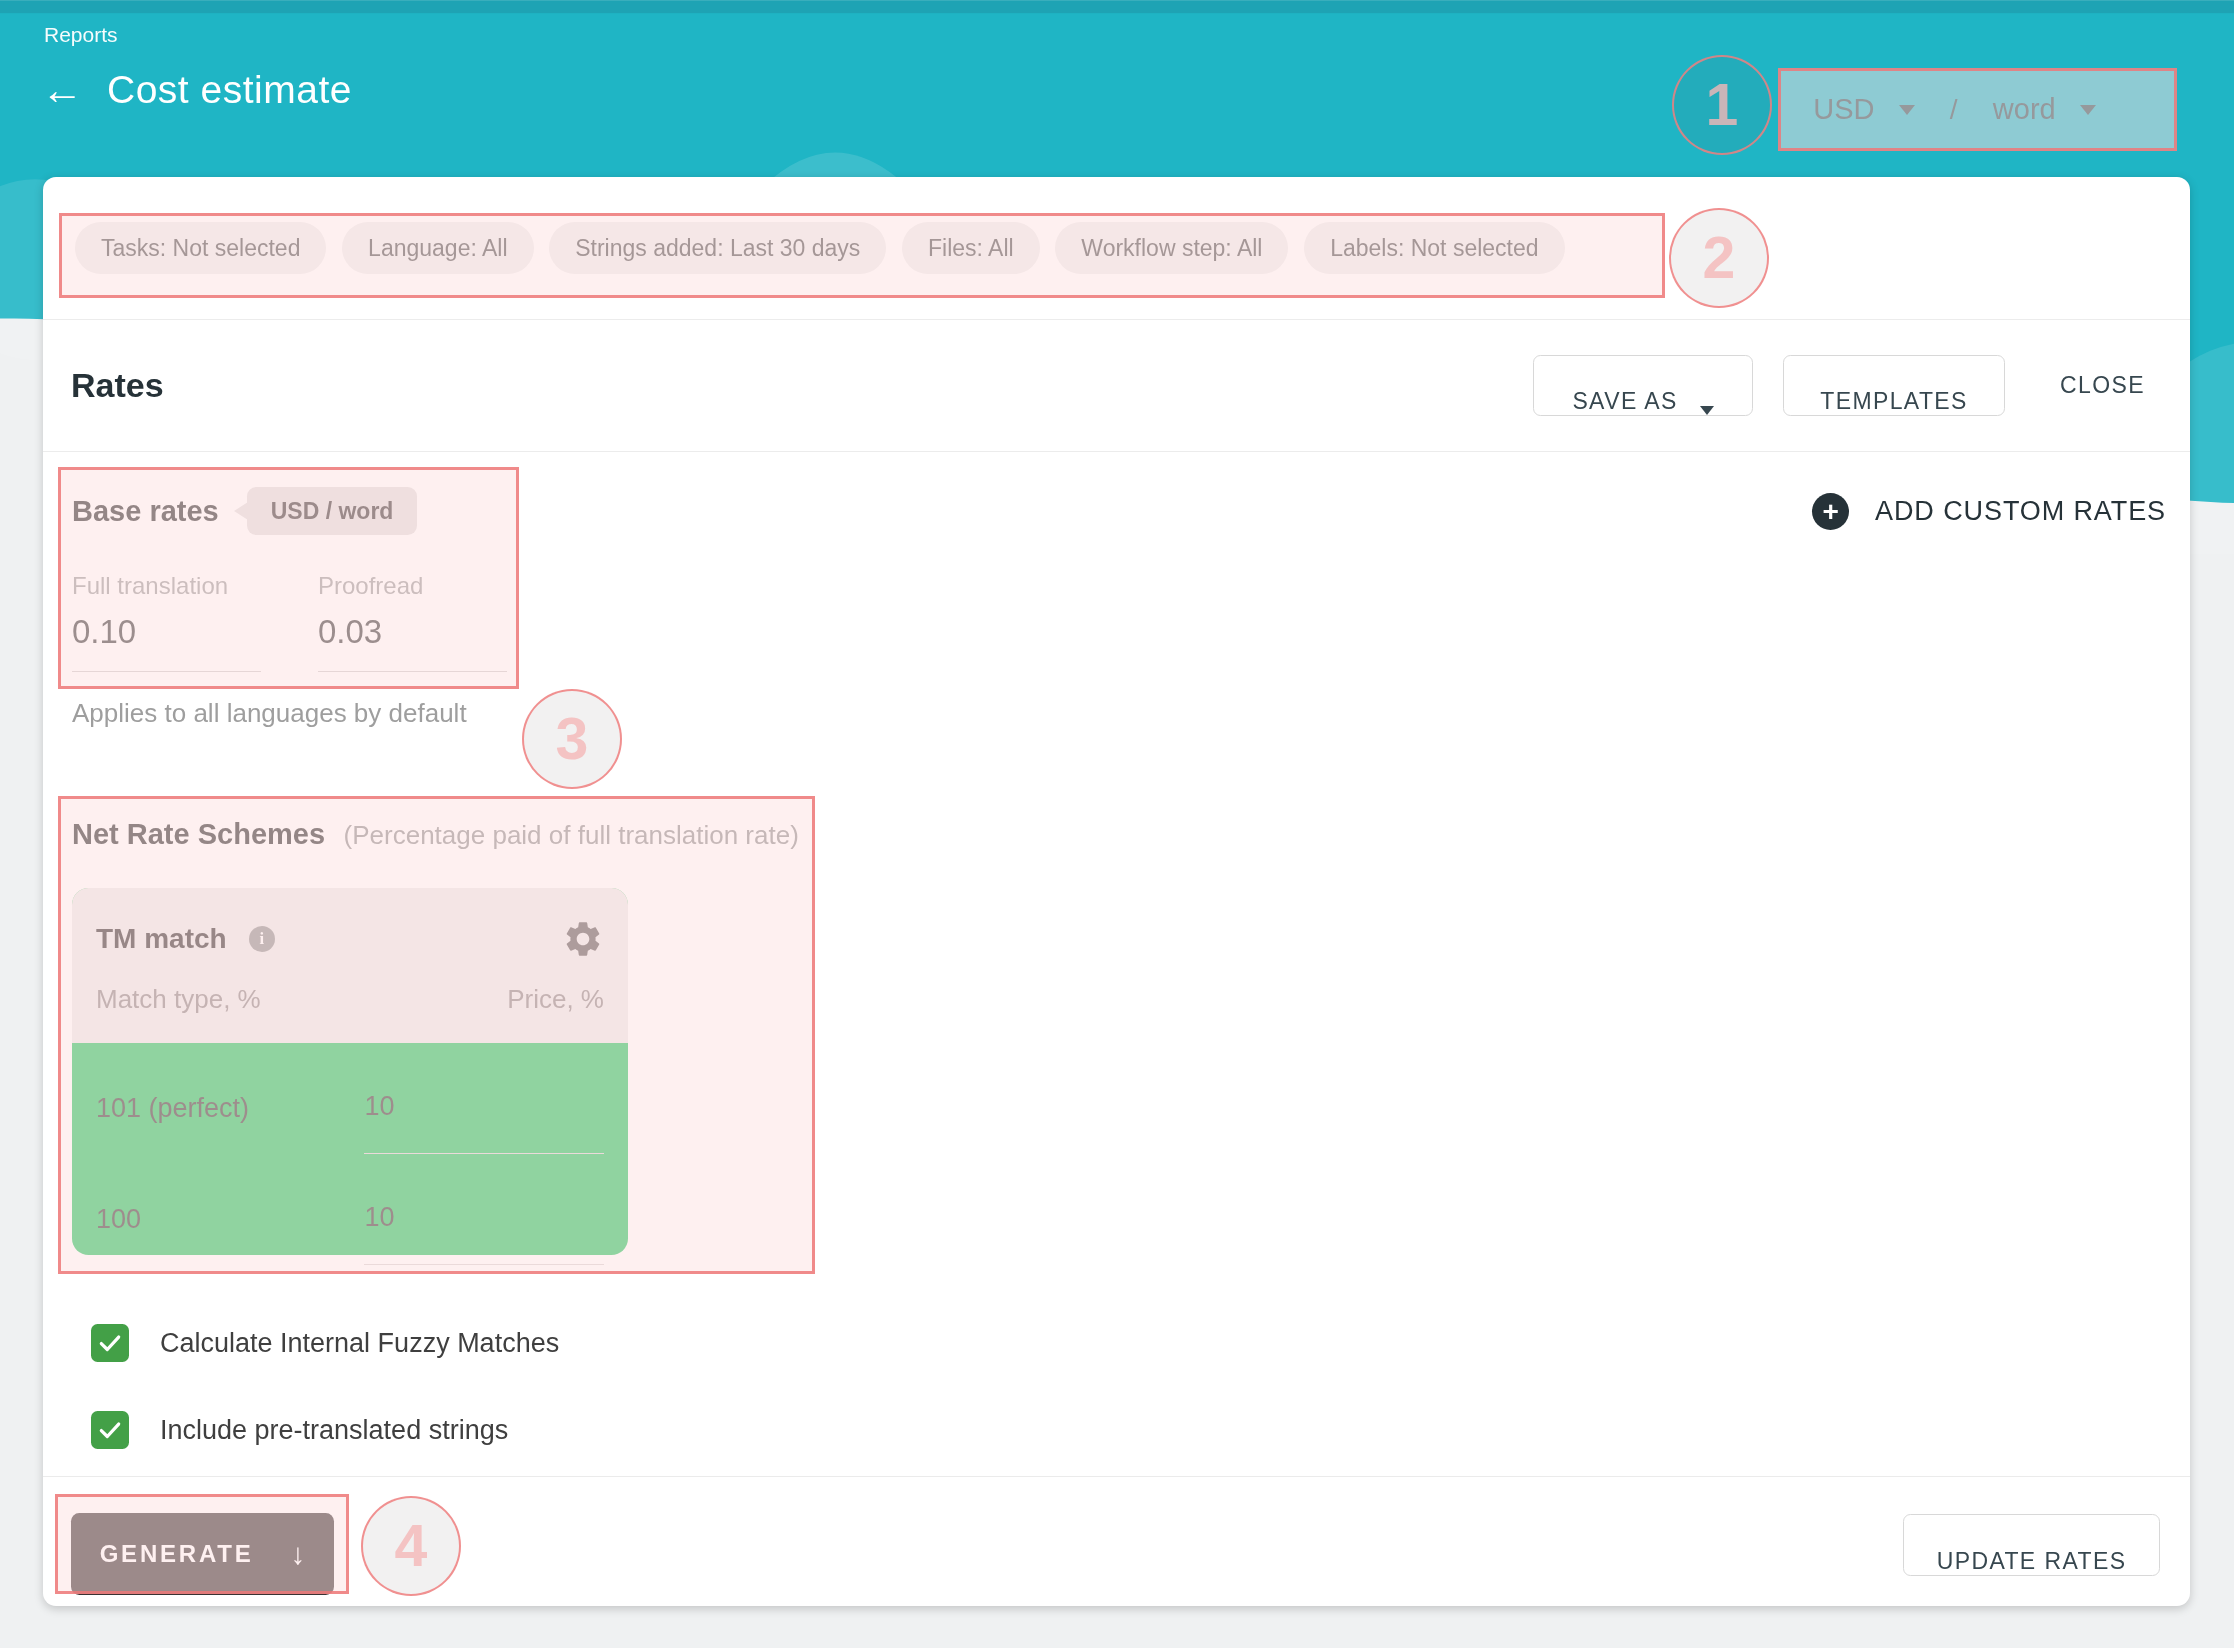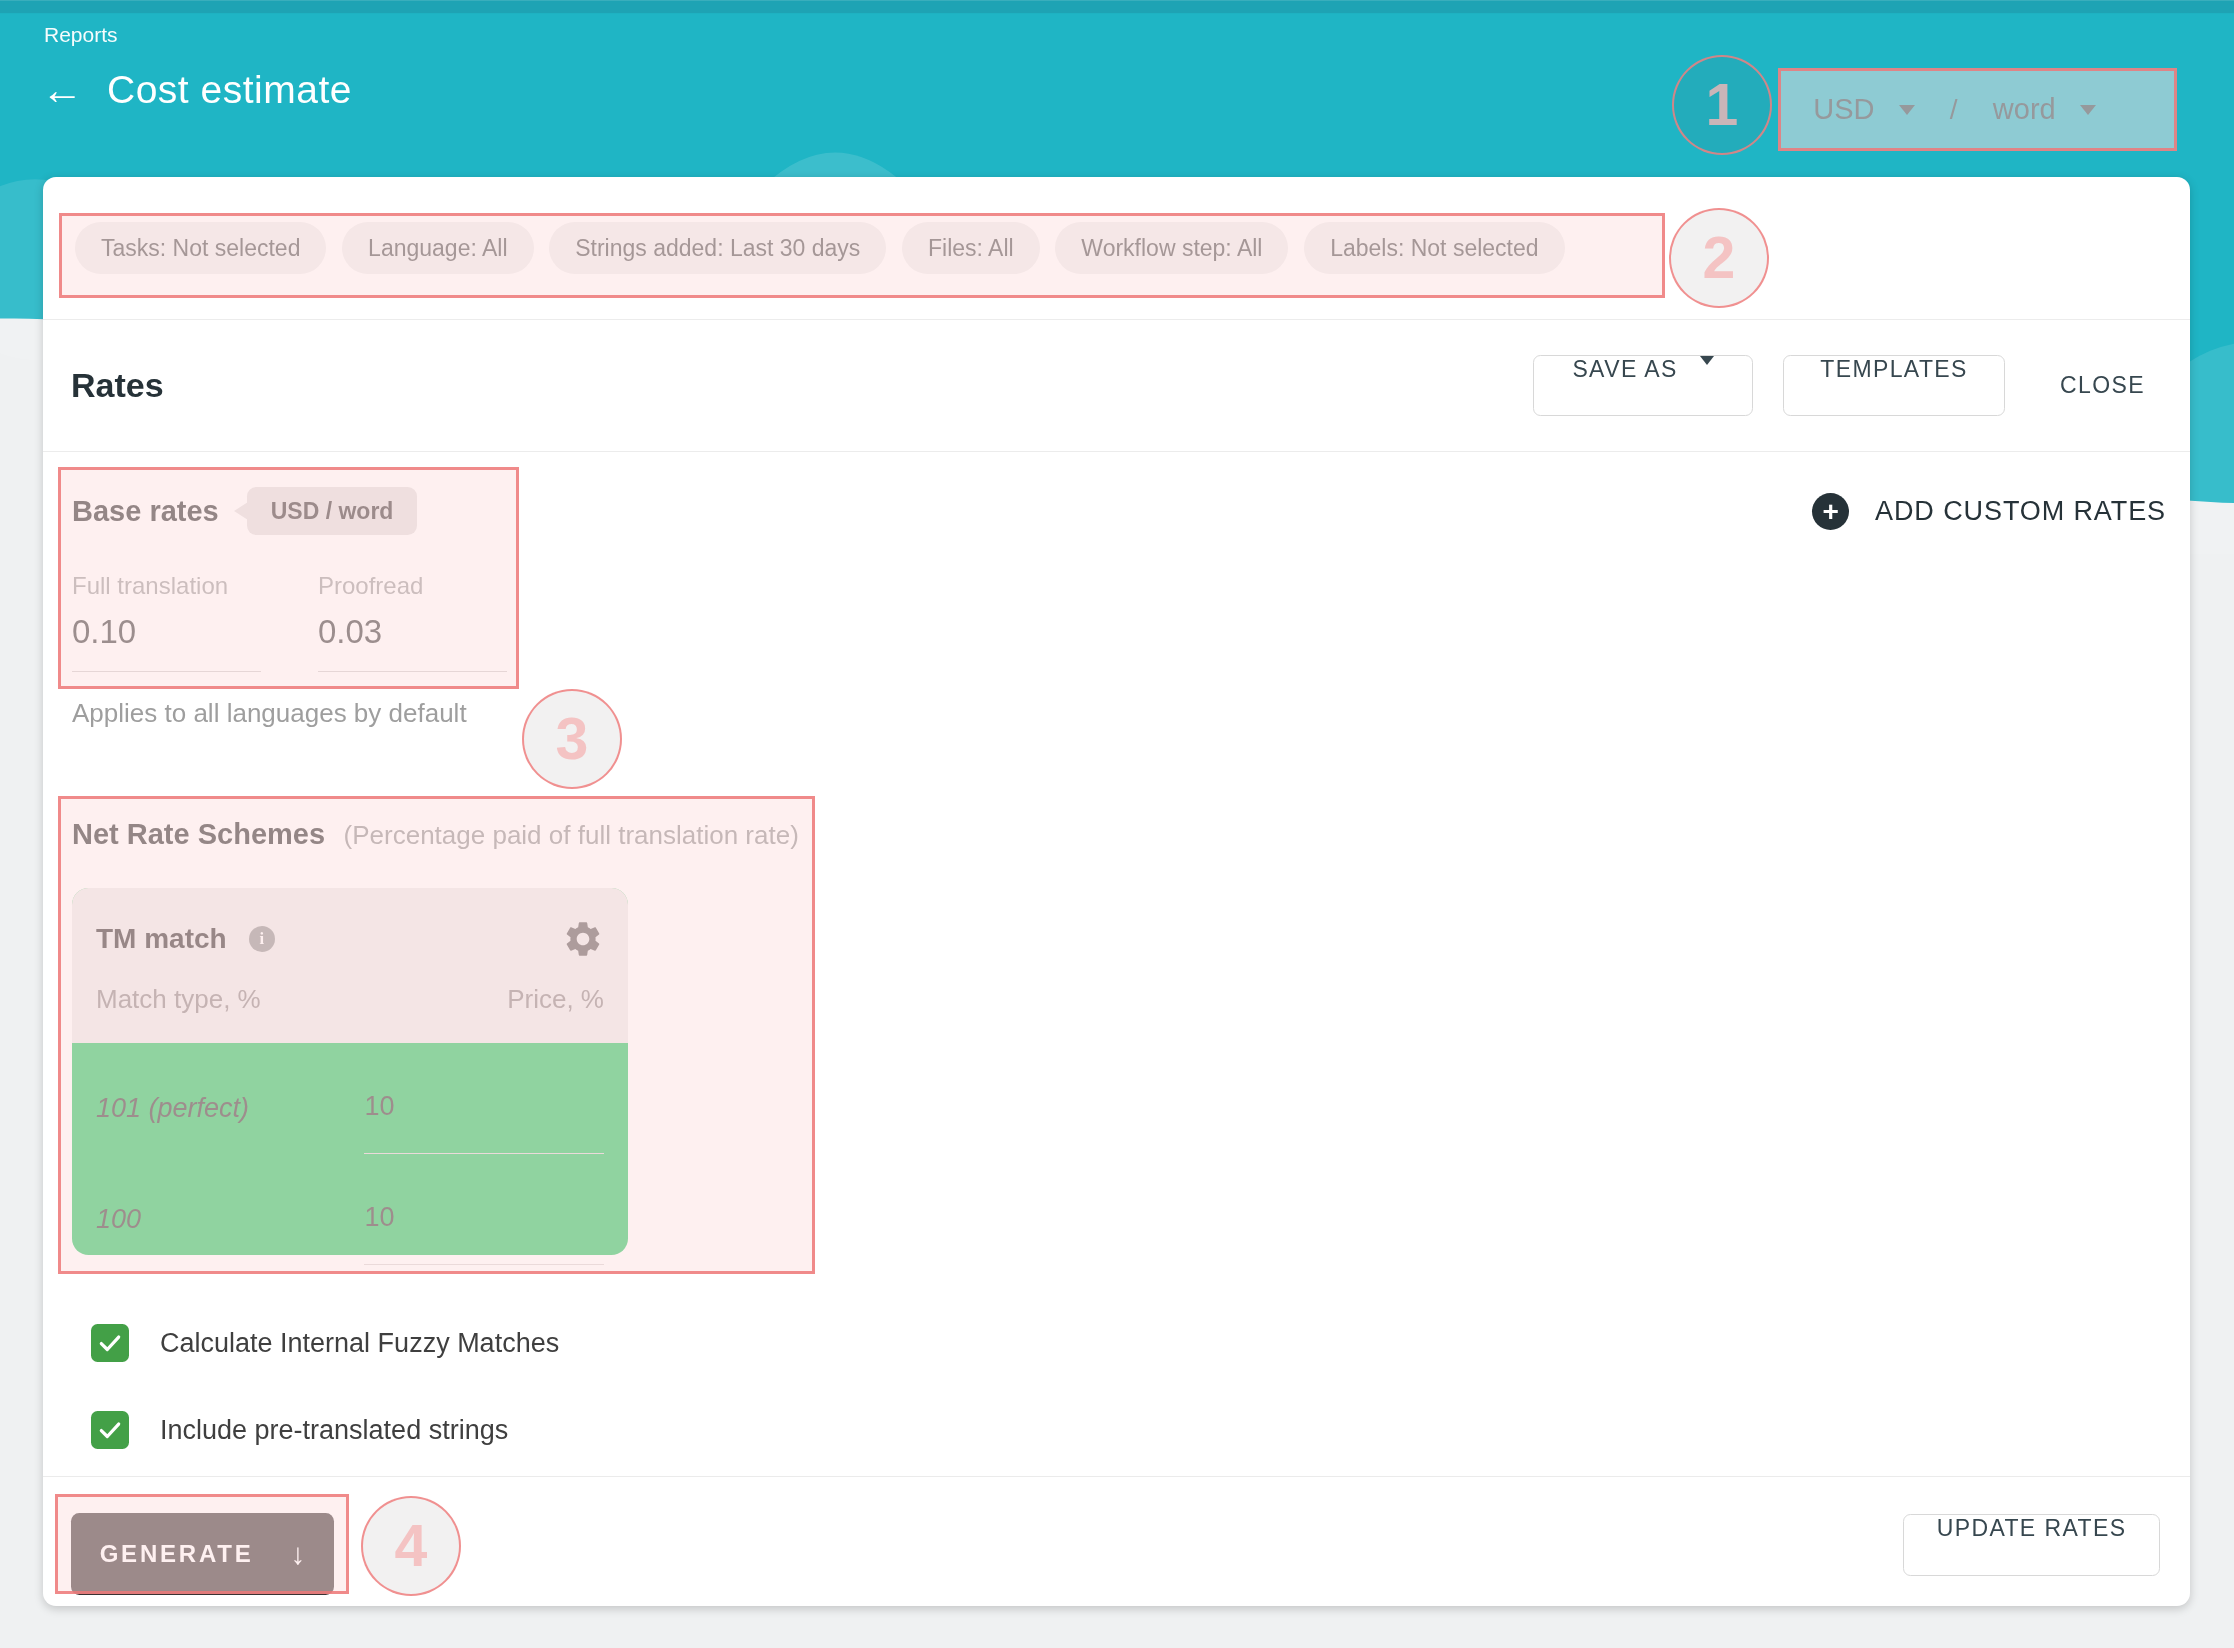--- a/index.html
+++ b/index.html
@@ -22,21 +22,21 @@
         border-radius:13px;box-shadow:0 2.8px 9.2px rgba(0,0,0,.18);z-index:1;}
   .chips-row{position:absolute;left:0;top:0;width:100%;height:143px;display:flex;align-items:center;
              gap:15.7px;padding-left:32px;box-sizing:border-box;border-bottom:1.8px solid #ececec;}
   .chip{height:52px;line-height:52px;padding:0 26px;border-radius:26px;background:#ececec;
         color:#4d4d4d;font-size:23px;white-space:nowrap;cursor:pointer;}
   .rates-row{position:absolute;left:0;top:143px;width:100%;height:132px;display:flex;align-items:center;
              padding:0 45px 0 28px;box-sizing:border-box;border-bottom:1.8px solid #ececec;}
   .rates-title{font-size:34px;font-weight:bold;color:#263238;flex:0 0 auto;}
   .rates-spacer{flex:1;}
   .btn-outline{height:61px;border:1.8px solid #d8d8d8;border-radius:7.4px;background:#fff;color:#37474f;
-               font-size:23px;letter-spacing:1.4px;display:flex;align-items:flex-start;justify-content:center;
+               font-size:23px;letter-spacing:1.4px;display:flex;align-items:flex-end;justify-content:center;
                cursor:pointer;box-sizing:border-box;}
   .saveas-btn{width:220px;gap:22px;margin-right:30px;}
   .saveas-caret{width:0;height:0;border-left:7.4px solid transparent;border-right:7.4px solid transparent;
                 border-top:9.2px solid #37474f;}
   .templates-btn{width:222px;margin-right:55px;}
   .close-btn{font-size:23px;letter-spacing:1.4px;color:#37474f;cursor:pointer;}
   
   .base-title-row{position:absolute;left:29px;top:310px;display:flex;align-items:center;gap:28px;}
   .base-title{font-size:29px;font-weight:bold;color:#2b2b2b;}
   .unit-badge{position:relative;background:#e0dddd;border-radius:9.2px;height:48px;line-height:48px;
@@ -62,21 +62,21 @@
   .tm-head{background:#ebe8e8;border-radius:16.6px 16.6px 0 0;padding:29.5px 24px 22px;box-sizing:border-box;height:155px;}
   .tm-title-row{display:flex;align-items:center;}
   .tm-title{font-size:28px;font-weight:bold;color:#322d2d;}
   .info-circle{width:26px;height:26px;border-radius:50%;background:#8f8f8f;color:#fff;display:flex;
                align-items:center;justify-content:center;font-size:16.6px;font-weight:bold;margin-left:22px;
                font-family:"Liberation Serif",serif;cursor:pointer;}
   .tm-gear{margin-left:auto;cursor:pointer;display:flex;}
   .tm-cols{display:flex;margin-top:24px;font-size:26px;color:#8c8585;justify-content:space-between;}
   .tm-col-left{width:269px;}
   .tm-row{display:flex;align-items:flex-start;margin:48px 24px 0 24px;font-size:27px;color:#3f3939;}
-  .tm-cell-left{width:269px;padding-top:1.8px;font-style:italic;}
+  .tm-cell-left{width:269px;padding-top:1.8px;}
   .tm-cell-right{width:240px;border-bottom:1.8px solid #d8d3d3;padding-bottom:31px;}
   
   .opt{position:absolute;left:48px;display:flex;align-items:center;gap:31px;}
   .opt-1{top:1147px;} .opt-2{top:1234px;}
   .checkbox{width:38px;height:38px;border-radius:6.5px;background:#43a047;display:flex;align-items:center;
             justify-content:center;cursor:pointer;}
   .opt-label{font-size:27px;color:#3f3f3f;}
   
   .card-footer{position:absolute;left:0;top:1299px;width:100%;height:129px;border-top:1.8px solid #ebebeb;box-sizing:border-box;}
   .generate-btn{position:absolute;left:28px;top:36px;width:263px;height:82px;border-radius:8.3px;background:#3a3233;

